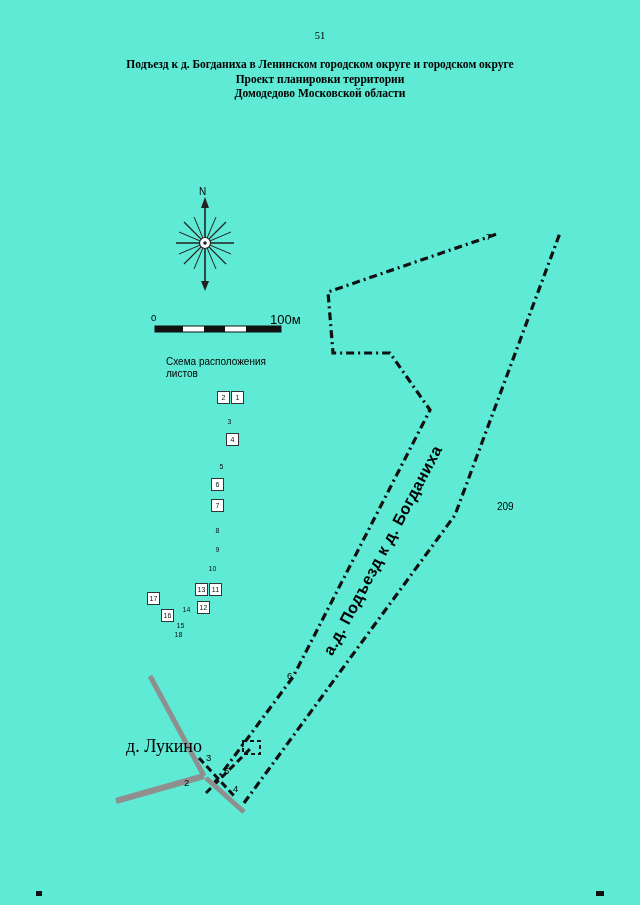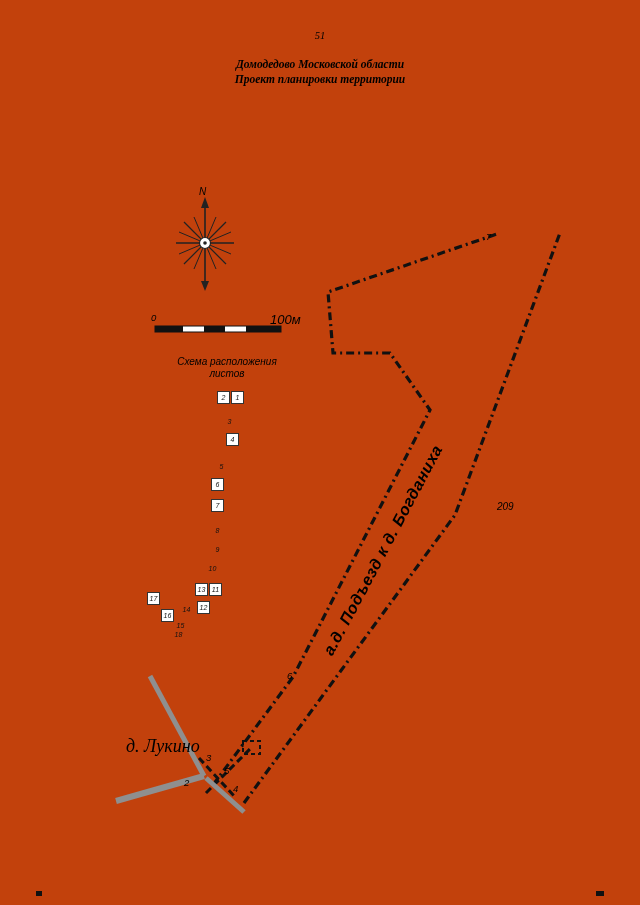--- a/index.html
+++ b/index.html
@@ -1,30 +1,30 @@
 <!DOCTYPE html>
 <html><head>
 <meta charset="utf-8">
 <style>
   html,body{margin:0;padding:0;background:#e8e8e8;}
-  .page{position:relative;width:640px;height:905px;background:#c2410c;overflow:hidden;
-        font-family:"Liberation Serif",serif;color:#000;font-style:italic;}
+  .page{position:relative;width:640px;height:905px;background:#5eead4;overflow:hidden;
+        font-family:"Liberation Serif",serif;color:#000;}
   .page-number{position:absolute;top:30px;left:0;right:0;text-align:center;
                font-size:10.5px;}
   .title-block{position:absolute;top:57px;left:28px;right:28px;text-align:center;}
   .title-line{font-size:11.5px;font-weight:bold;line-height:14.5px;}
   .subtitle{font-size:11.5px;font-weight:normal;line-height:15px;margin-top:1px;}
   svg.drawing{position:absolute;left:0;top:0;}
   .north-label{position:absolute;left:199px;top:186px;font-size:10px;
                font-family:"Liberation Sans",sans-serif;}
   .scale-zero{position:absolute;left:151px;top:312px;font-size:9.5px;
               font-family:"Liberation Sans",sans-serif;}
   .scale-end{position:absolute;left:270px;top:312px;font-size:13px;
              font-family:"Liberation Sans",sans-serif;}
-  .schema-title{position:absolute;left:166px;top:356px;width:122px;text-align:center;
+  .schema-title{position:absolute;left:166px;top:356px;width:122px;
                 font-size:10px;line-height:12px;font-family:"Liberation Sans",sans-serif;}
   .sheet{position:absolute;width:13px;height:13px;display:flex;align-items:center;
          justify-content:center;font-size:7px;font-family:"Liberation Sans",sans-serif;
          color:#111;}
   .sheet.boxed{border:1px solid #333;background:#fff;box-sizing:border-box;}
   .road-label{position:absolute;left:320px;top:650px;transform:rotate(-62deg);
               transform-origin:0 0;white-space:nowrap;font-size:16px;font-weight:600;
               letter-spacing:0.5px;font-family:"Liberation Sans",sans-serif;}
   .village-label{position:absolute;left:126px;top:736px;font-size:18px;
                  font-family:"Liberation Serif",serif;}
@@ -32,22 +32,23 @@
   .pt-209{font-size:10px;margin-left:48px;}
 </style>
 </head>
 <body>
 
 <div class="page">
 
   <div class="page-number">51</div>
 
   <div class="title-block">
+    <div class="title-line">Подъезд к д. Богданиха в Ленинском городском округе и городском округе</div>
+    <div class="title-line">Проект планировки территории</div>
     <div class="title-line">Домодедово Московской области</div>
-    <div class="title-line">Проект планировки территории</div>
   </div>
 
   <svg class="drawing" width="640" height="905" viewBox="0 0 640 905">
 
     <g stroke="#222">
       <line x1="205" y1="200" x2="205" y2="288" stroke-width="1.6"></line>
       <line x1="176" y1="243" x2="234" y2="243" stroke-width="1.3"></line>
       <line x1="184" y1="222" x2="226" y2="264" stroke-width="1.2"></line>
       <line x1="184" y1="264" x2="226" y2="222" stroke-width="1.2"></line>
       <line x1="194" y1="217" x2="216" y2="269" stroke-width="1"></line>

